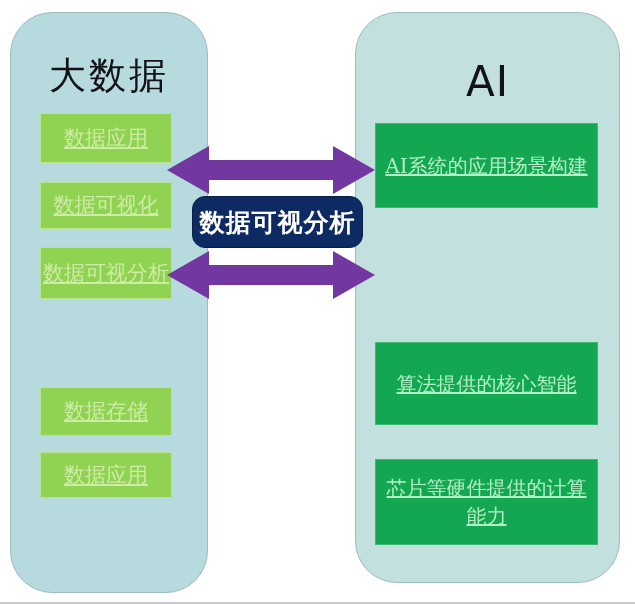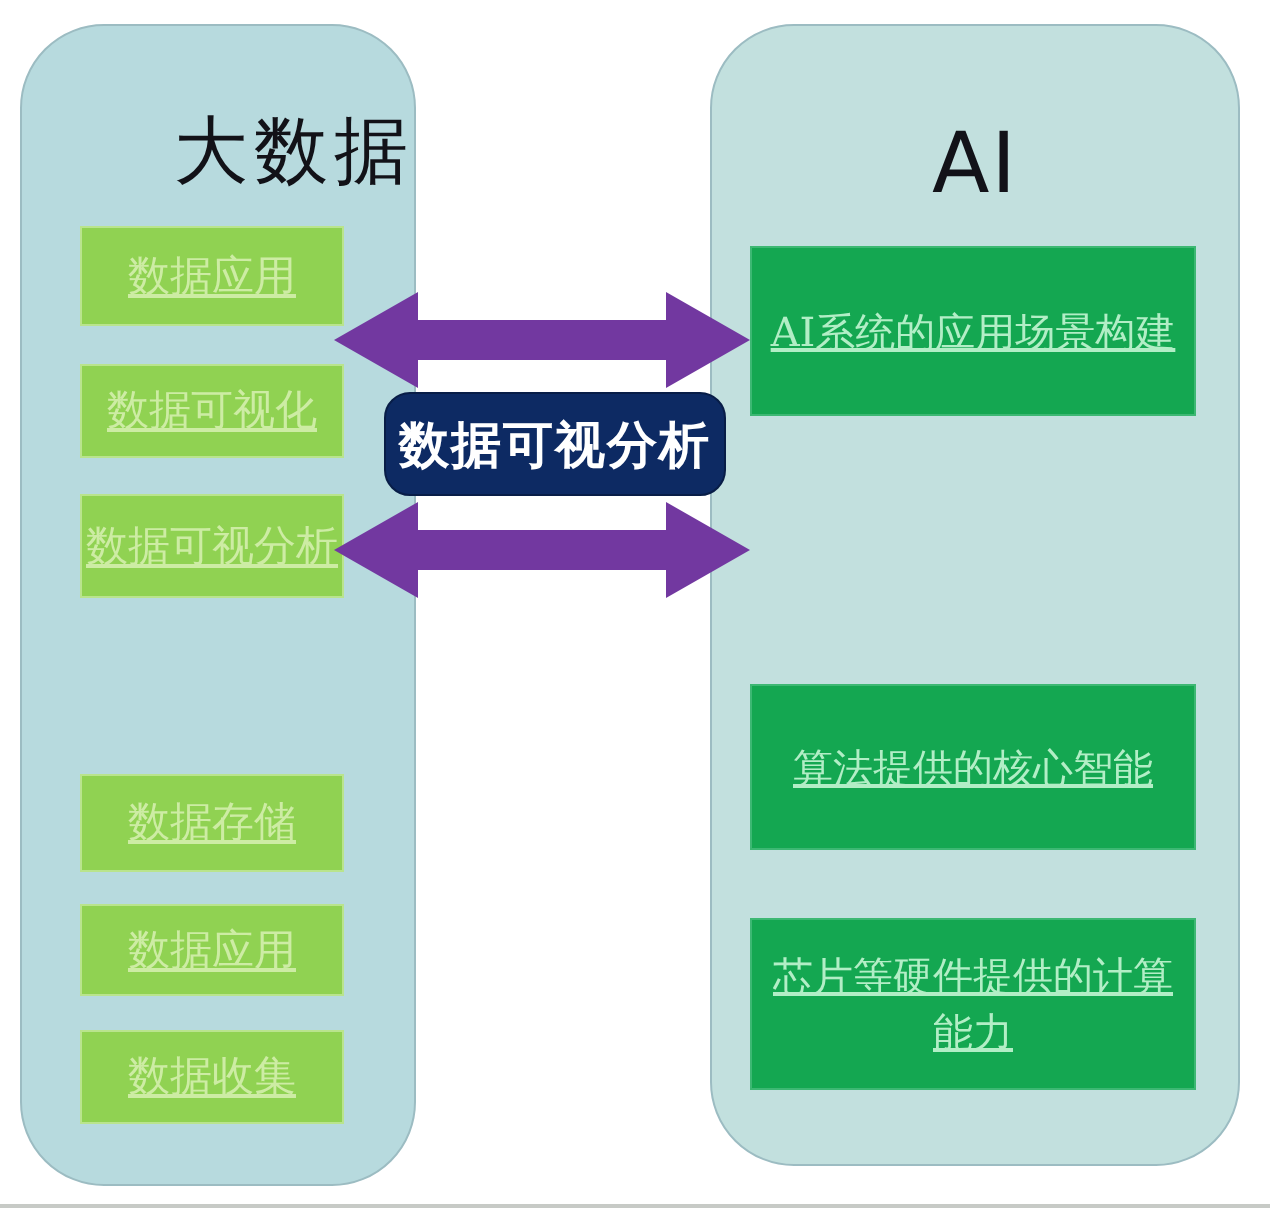--- a/index.html
+++ b/index.html
@@ -35,21 +35,20 @@
     position: absolute;
     width: 100%;
     text-align: center;
     color: #121218;
   }
   .title-bigdata {
     top: 38px;
     font-family: "DejaVu Serif", "Liberation Serif", serif;
     font-size: 37px;
     letter-spacing: 3px;
-    padding-left: 38px;
   }
   .title-ai {
     top: 44px;
     font-family: "DejaVu Sans", "Liberation Sans", sans-serif;
     font-size: 42px;
     letter-spacing: 1px;
   }
   .node {
     position: absolute;
     box-sizing: border-box;
@@ -126,21 +125,20 @@
 
   <div class="panel panel-right">
     <div class="panel-title title-ai">AI</div>
   </div>
 
   <div class="node node-left" style="top:113px;height:50px;">数据应用</div>
   <div class="node node-left" style="top:182px;height:47px;">数据可视化</div>
   <div class="node node-left" style="top:247px;height:52px;">数据可视分析</div>
   <div class="node node-left" style="top:387px;height:49px;">数据存储</div>
   <div class="node node-left" style="top:452px;height:46px;">数据应用</div>
-  <div class="node node-left" style="top:515px;height:47px;">数据收集</div>
 
   <div class="node node-right" style="top:123px;height:85px;">AI系统的应用场景构建</div>
   <div class="node node-right" style="top:342px;height:83px;">算法提供的核心智能</div>
   <div class="node node-right" style="top:459px;height:86px;">芯片等硬件提供的计算能力</div>
 
   <svg class="arrow arrow-top" viewBox="0 0 210 50" preserveAspectRatio="none">
     <polygon points="1,25 43,1 43,15 167,15 167,1 209,25 167,49 167,35 43,35 43,49"></polygon>
   </svg>
   <svg class="arrow arrow-bottom" viewBox="0 0 210 50" preserveAspectRatio="none">
     <polygon points="1,25 43,1 43,15 167,15 167,1 209,25 167,49 167,35 43,35 43,49"></polygon>

